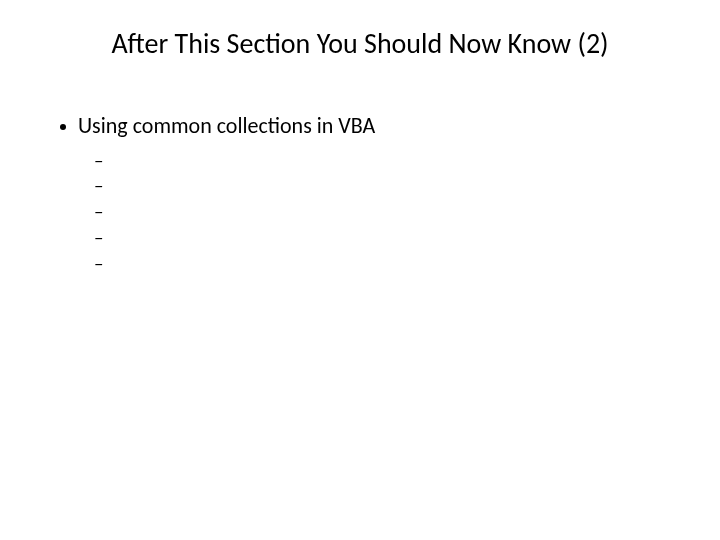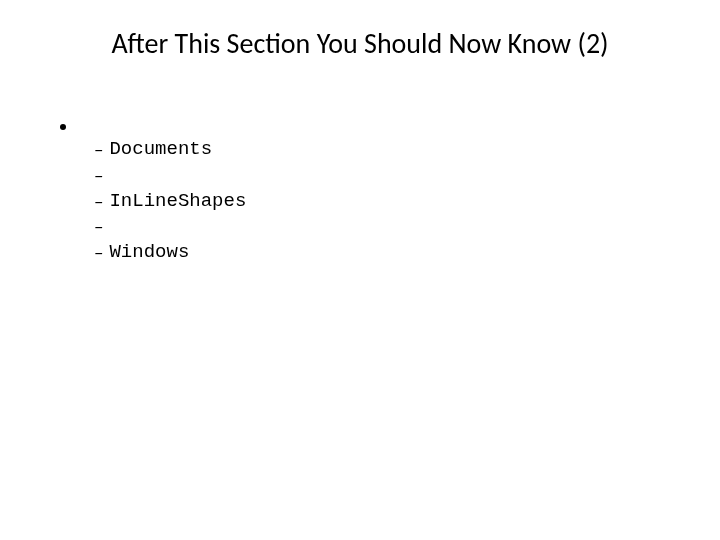--- a/index.html
+++ b/index.html
@@ -76,37 +76,35 @@
 <body>
 
 <div class="slide">
 
   <div class="title">After This Section You Should Now Know (2)</div>
 
   <div class="body">
 
     <div class="bullet-row">
       <div class="bullet-dot"></div>
+      <div class="bullet-text">Using common collections in VBA</div>
     </div>
 
     <div class="sublist">
       <div class="sub-row">
         <span class="dash">–</span>
-        <span class="sub-text">Documents</span>
       </div>
       <div class="sub-row">
         <span class="dash">–</span>
       </div>
       <div class="sub-row">
         <span class="dash">–</span>
-        <span class="sub-text">InLineShapes</span>
       </div>
       <div class="sub-row">
         <span class="dash">–</span>
       </div>
       <div class="sub-row">
         <span class="dash">–</span>
-        <span class="sub-text">Windows</span>
       </div>
     </div>
 
   </div>
 </div>
 
 </body></html>

